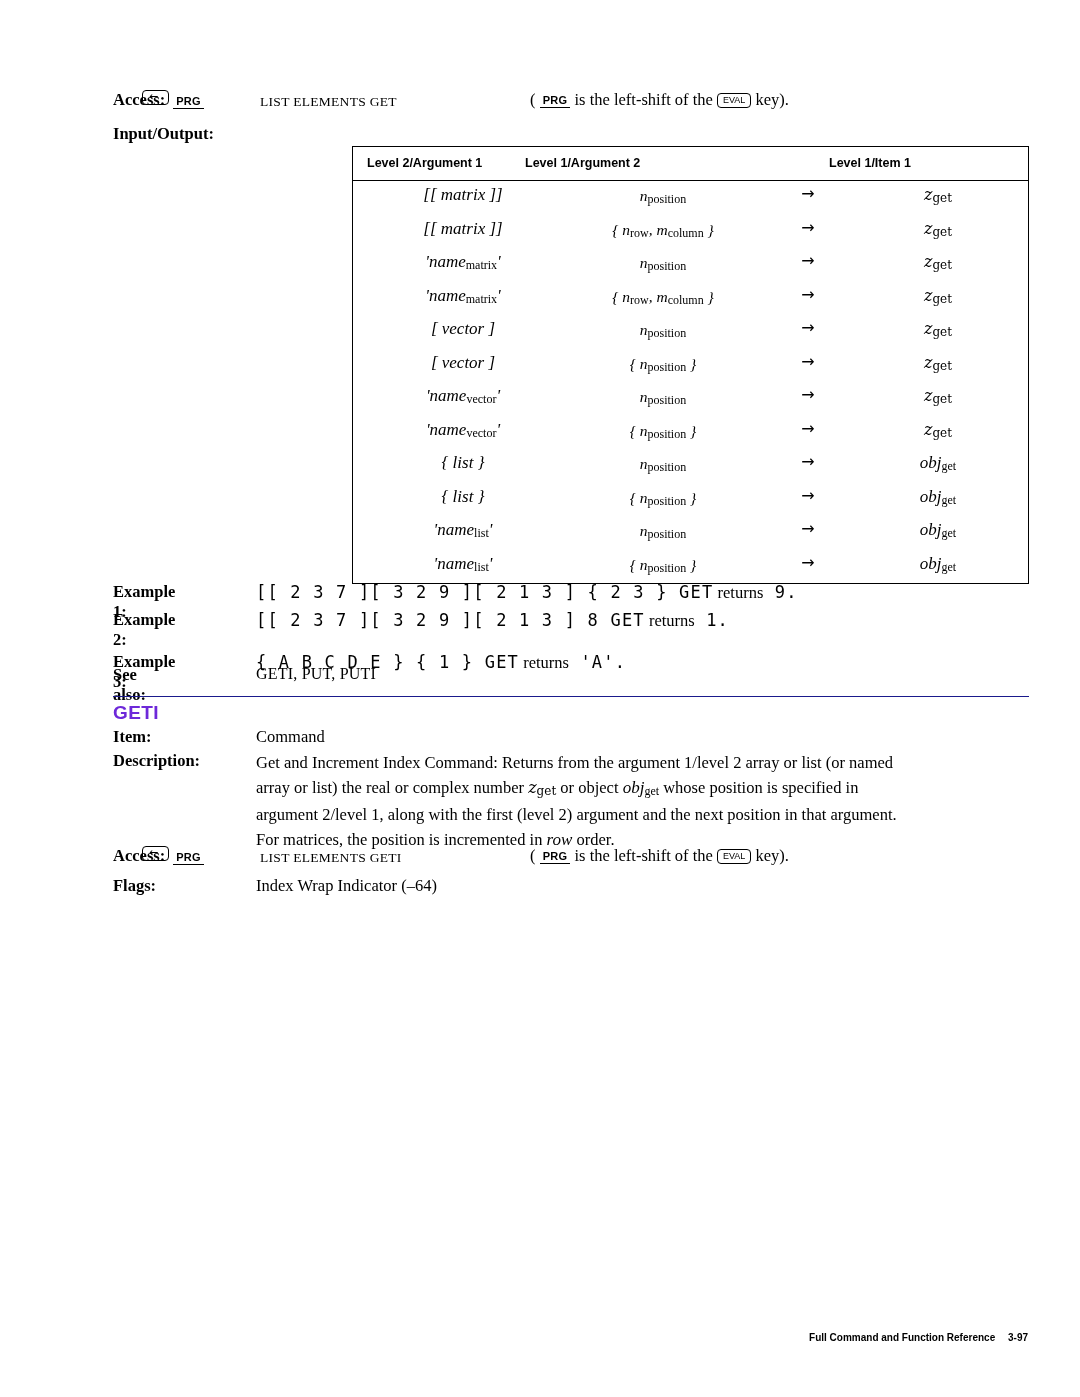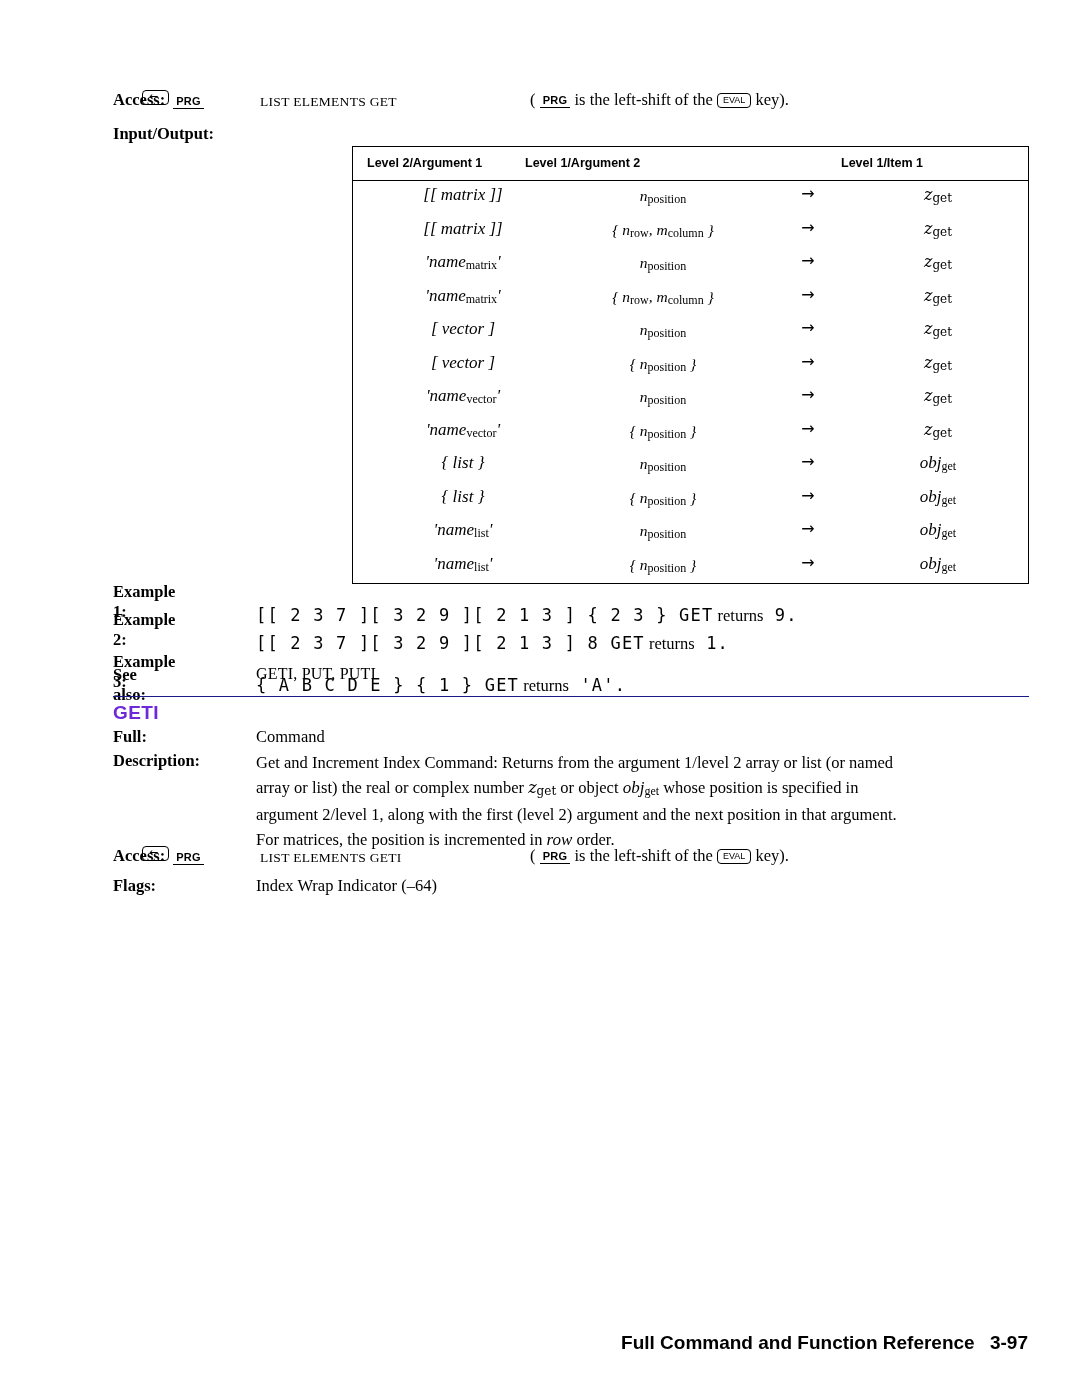--- a/index.html
+++ b/index.html
@@ -106,21 +106,20 @@
   .itv { font-style: italic; font-family: "Liberation Serif", serif; font-size: 15.5px; }
   .sub { font-size: 12px; font-style: normal; vertical-align: -2px; letter-spacing: 0; }
   .zeta { font-style: italic; font-family: "DejaVu Serif", serif; font-size: 16px; }
 
   
   .ex-row { position: absolute; left: 0; width: 1080px; }
   .mono {
     font-family: "DejaVu Sans Mono", monospace;
     font-size: 17px;
     letter-spacing: 1.2px;
-    margin-top: 23px;
   }
   .retn { font-family: "Liberation Serif", serif; font-size: 16.5px; letter-spacing: 0; }
 
   
   .hr {
     position: absolute;
     left: 113px;
     width: 916px;
     border-top: 1.6px solid #1a1a8c;
   }
@@ -144,21 +143,21 @@
 
   .footer {
     position: absolute;
     left: 0;
     top: 1332px;
     width: 1080px;
     text-align: right;
     padding-right: 52px;
     font-family: "Liberation Sans", sans-serif;
     font-weight: bold;
-    font-size: 19px;
+    font-size: 10px;
   }
   .footer .pg { margin-left: 10px; }
 </style>
 </head>
 <body>
 
 <div class="page">
 
   <div class="access-row row" style="top:90px;">
     <div class="lbl">Access:</div>
@@ -177,21 +176,21 @@
   </div>
 
   <div class="access-row row" style="top:124px;">
     <div class="lbl">Input/Output:</div>
   </div>
 
   <div class="io-table">
     <div class="io-head">
       <span style="left:14px;">Level 2/Argument 1</span>
       <span style="left:172px;">Level 1/Argument 2</span>
-      <span style="left:488px;">Level 1/Item 1</span>
+      <span style="left:476px;">Level 1/Item 1</span>
     </div>
     <div class="io-body">
 
       <div class="io-row">
         <div class="c1"><span class="it">[[ matrix ]]</span></div>
         <div class="c2"><span class="itv">n<span class="sub">position</span></span></div>
         <div class="c3">→</div>
         <div class="c4"><span class="zeta">z<span class="sub">get</span></span></div>
       </div>
 
@@ -298,21 +297,21 @@
 
   <div class="ex-row row" style="top:665px;">
     <div class="lbl">See also:</div>
     <div class="val" style="padding-left:116px; font-size:16px; letter-spacing:0.2px;">GETI, PUT, PUTI</div>
   </div>
 
   <div class="hr" style="top:696px;"></div>
   <div class="cmd-title" style="top:702px;">GETI</div>
 
   <div class="ex-row row" style="top:727px;">
-    <div class="lbl">Full:</div>
+    <div class="lbl">Item:</div>
     <div class="val" style="padding-left:116px;">Command</div>
   </div>
 
   <div class="ex-row row" style="top:751px;">
     <div class="lbl">Description:</div>
   </div>
 
   <div class="desc" style="top:751px;">
     <div>Get and Increment Index Command: Returns from the argument 1/level 2 array or list (or named</div>
     <div>array or list) the real or complex number <span class="zeta">z<span class="sub">get</span></span> or object <span class="it">obj<span class="sub">get</span></span> whose position is specified in</div>

